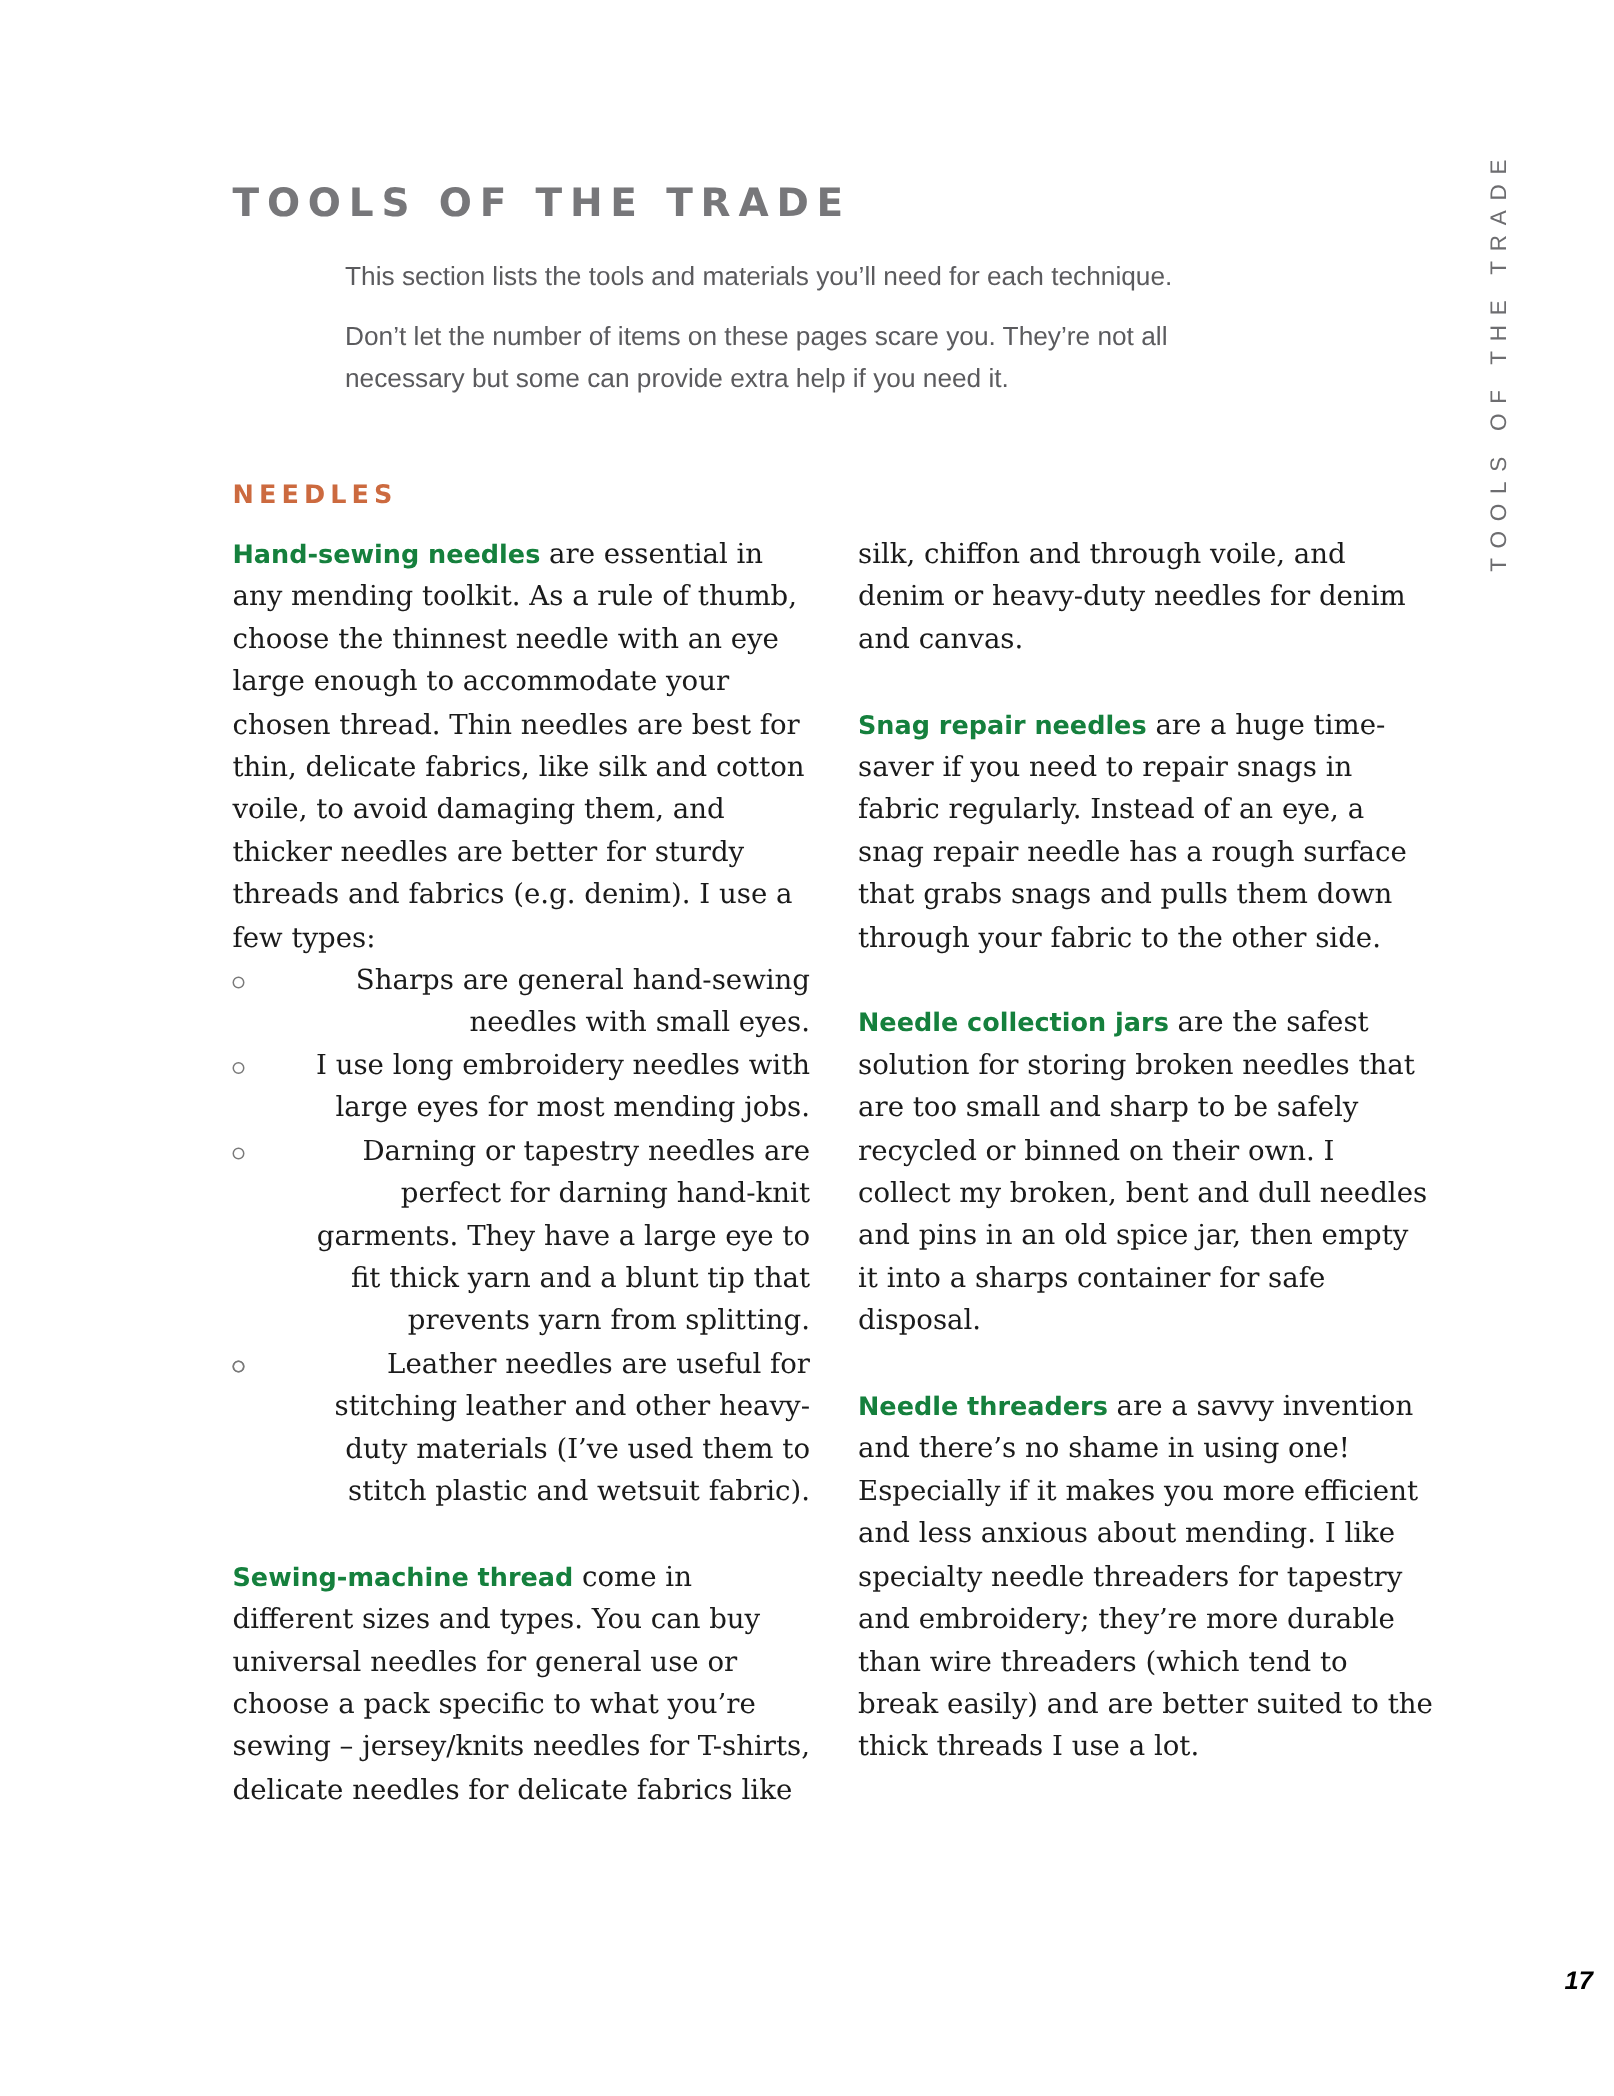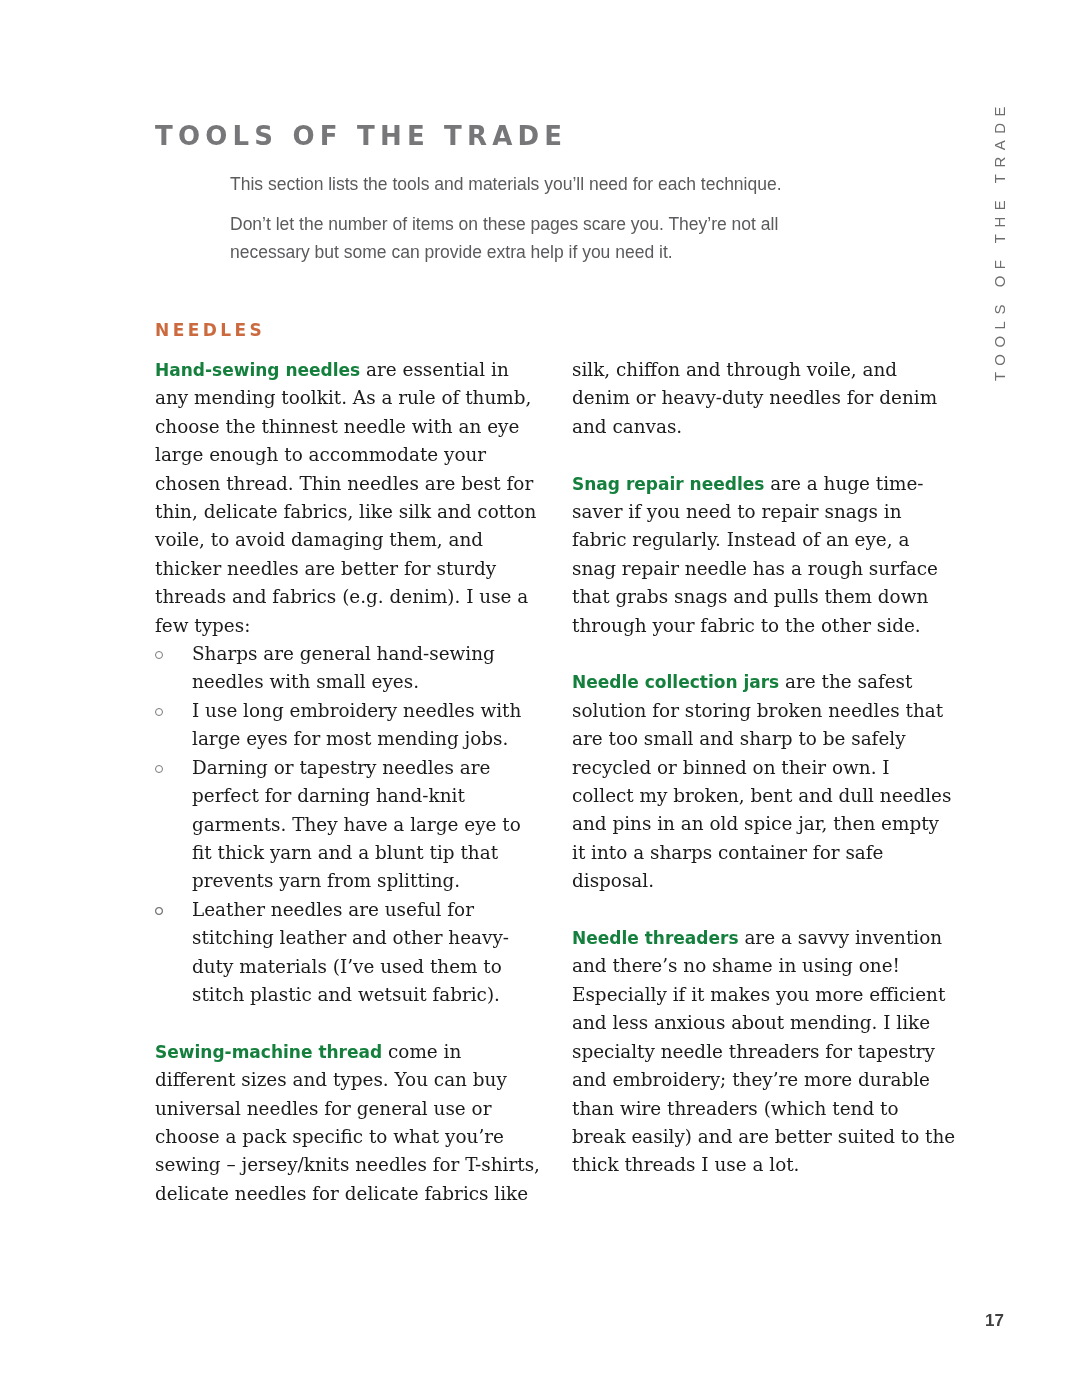--- a/index.html
+++ b/index.html
@@ -42,31 +42,31 @@
   }
   .col.left { left: 155px; width: 385px; }
   .col.right { left: 572px; width: 385px; }
   .col p { margin: 0; }
   .col p + p { margin-top: 28.4px; }
   .term {
     font-family: "DejaVu Sans", sans-serif; font-weight: bold;
     font-size: 17px; color: #15803d;
   }
   .bullets { list-style: none; margin: 0; padding: 0; }
-  .bullets li { position: relative; padding-left: 37px; }
+  .bullets li { position: relative; padding-left: 37px; text-align: right; }
   .bullets li .bullet {
     position: absolute; left: 0; top: 11px; width: 6px; height: 6px;
     border: 1.3px solid #7a7a7a; border-radius: 50%;
   }
   .after-list { margin-top: 28.4px !important; }
 
   .page-number {
-    position: absolute; left: 985px; top: 1311px;
+    position: absolute; left: 1043px; top: 1311px;
     font-family: "Liberation Sans", sans-serif; font-weight: bold;
-    font-size: 17px; color: #404040;
+    font-size: 17px; color: #000000; font-style: italic;
   }
 </style>
 </head>
 <body>
 
 <div class="page">
   <h1 class="title">TOOLS OF THE TRADE</h1>
 
   <div class="intro">
     <p>This section lists the tools and materials you’ll need for each technique.</p>

